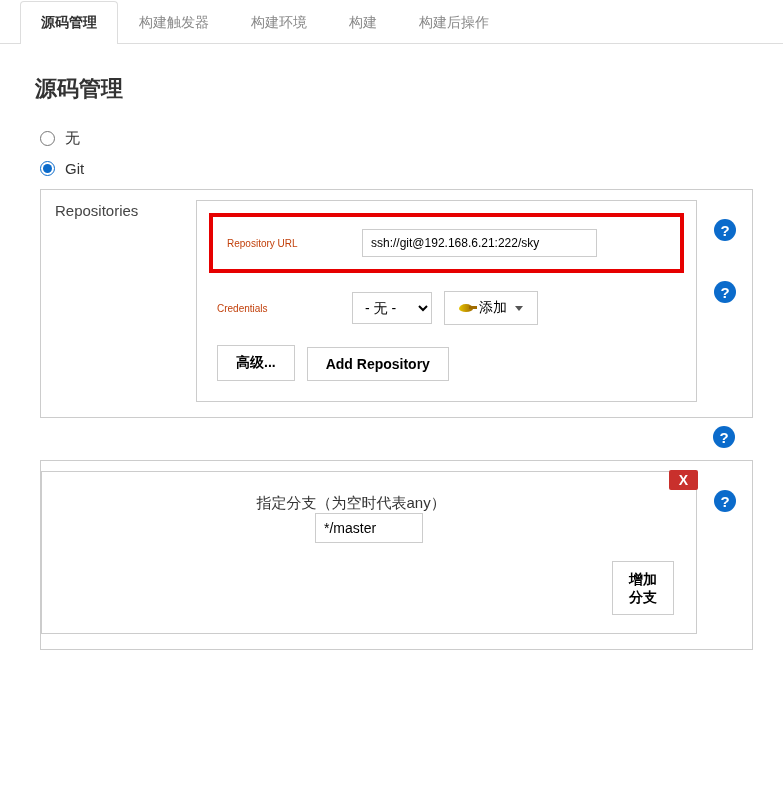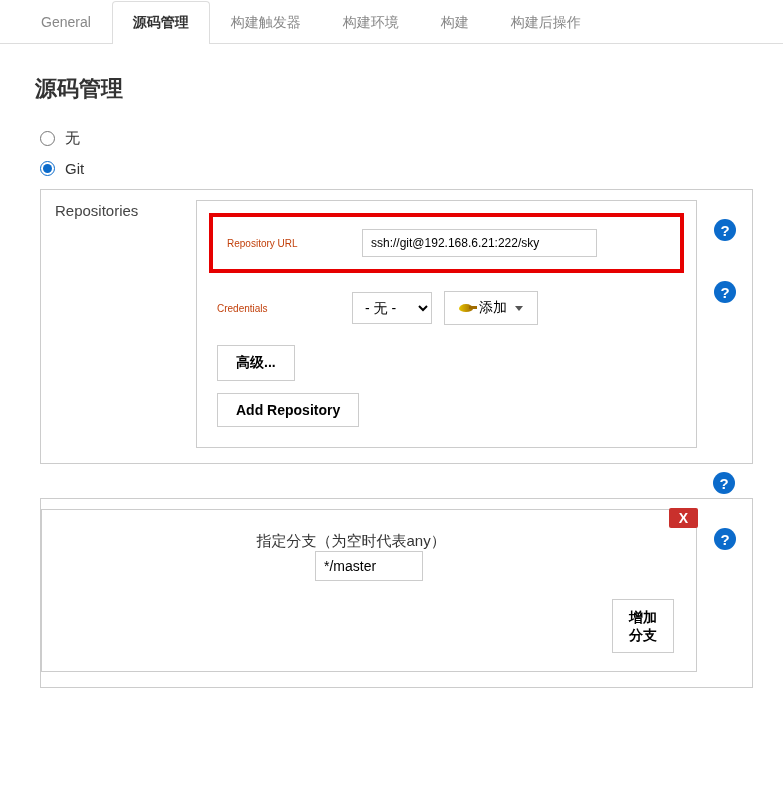--- a/index.html
+++ b/index.html
@@ -5,49 +5,48 @@
 * { box-sizing: border-box; margin: 0; padding: 0; }
 body { font-family: Arial, "Microsoft YaHei", sans-serif; font-size: 14px; color: #333; background: #fff; width: 783px; }
 .tabs { display: flex; border-bottom: 1px solid #ddd; padding-left: 20px; }
 .tab { padding: 12px 20px; color: #888; cursor: pointer; border: 1px solid transparent; border-bottom: none; position: relative; top: 1px; }
 .tab.active { color: #333; font-weight: bold; border-color: #ddd; background: #fff; border-top-left-radius: 4px; border-top-right-radius: 4px; }
 .page { padding: 30px 30px 20px 30px; }
 .section-title { font-size: 22px; font-weight: bold; margin-bottom: 25px; margin-left: 5px; }
 .radio-row { margin: 12px 0 12px 10px; display: flex; align-items: center; }
 .radio-row input { margin-right: 10px; width: 15px; height: 15px; accent-color: #0b6bcb; }
 .radio-row label { font-size: 15px; }
-.fieldset { border: 1px solid #ccc; margin-left: 10px; margin-top: 0; padding: 0; }
+.fieldset { border: 1px solid #ccc; margin-left: 10px; margin-top: 8px; padding: 0; }
 .fieldset-row { display: flex; align-items: flex-start; }
 .fieldset-label { width: 155px; padding: 12px 10px 12px 14px; font-size: 15px; color: #444; flex-shrink: 0; }
 .inner-box { flex: 1; border: 1px solid #ccc; margin: 10px 55px 15px 0; padding: 20px 20px 20px 20px; position: relative; }
 .help-icon { position: absolute; right: -40px; width: 22px; height: 22px; border-radius: 50%; background: #0b6bcb; color: #fff; font-weight: bold; font-size: 15px; display: flex; align-items: center; justify-content: center; cursor: pointer; }
 .field-row { display: flex; align-items: center; margin-bottom: 20px; position: relative; }
 .field-label { width: 135px; font-size: 10px; color: #c2410c; }
 .field-input { flex: 1; max-width: 235px; padding: 6px 8px; border: 1px solid #ccc; font-size: 12px; font-family: inherit; }
 .highlight-box { border: 4px solid #e60000; padding: 12px 14px; margin: -8px -8px 18px -8px; }
 .highlight-box .field-row { margin-bottom: 0; }
 .select-box { padding: 6px 8px; border: 1px solid #ccc; font-size: 14px; background: #fff; width: 80px; }
 .add-btn { display: inline-flex; align-items: center; padding: 7px 14px; border: 1px solid #ccc; background: #fff; margin-left: 12px; cursor: pointer; font-size: 14px; text-align: center; }
 .key-icon { display: inline-block; width: 14px; height: 8px; border-radius: 50% 50% 50% 50% / 60% 60% 40% 40%; background: linear-gradient(90deg,#e6c200 0%,#a06b00 100%); margin-right: 6px; position: relative; }
 .key-icon::after { content: ''; position: absolute; left: 10px; top: 2px; width: 8px; height: 3px; background: #a06b00; }
 .caret { display: inline-block; margin-left: 8px; border-left: 4px solid transparent; border-right: 4px solid transparent; border-top: 5px solid #555; }
 .btn { padding: 8px 18px; border: 1px solid #ccc; background: #fff; font-size: 14px; font-weight: bold; cursor: pointer; }
 .btn + .btn { margin-left: 0; }
-.btn-stack { display: flex; flex-direction: column; align-items: flex-start; gap: 12px; }
+.btn-stack { display: flex; flex-direction: row; align-items: flex-end; gap: 12px; }
 .close-x { position: absolute; top: -2px; right: -2px; background: #c9302c; color: #fff; font-weight: bold; font-size: 14px; padding: 2px 10px; cursor: pointer; border-radius: 2px; }
 .branch-input { width: 108px; padding: 6px 8px; border: 1px solid #ccc; font-size: 14px; }
 .branch-btn { margin-top: 18px; padding: 8px 12px; border: 1px solid #ccc; background: #fff; font-size: 14px; font-weight: bold; cursor: pointer; width: 62px; text-align: center; line-height: 1.3; float: right; }
 .clearfix::after { content: ''; display: table; clear: both; }
 .branches-inner { flex: 1; border: 1px solid #ccc; margin: 10px 55px 15px 0; padding: 22px 22px 18px 22px; position: relative; }
 </style>
 </head>
 <body>
 
 <div class="tabs">
-  <div class="tab">General</div>
   <div class="tab active">源码管理</div>
   <div class="tab">构建触发器</div>
   <div class="tab">构建环境</div>
   <div class="tab">构建</div>
   <div class="tab">构建后操作</div>
 </div>
 
 <div class="page">
   <div class="section-title">源码管理</div>
 

